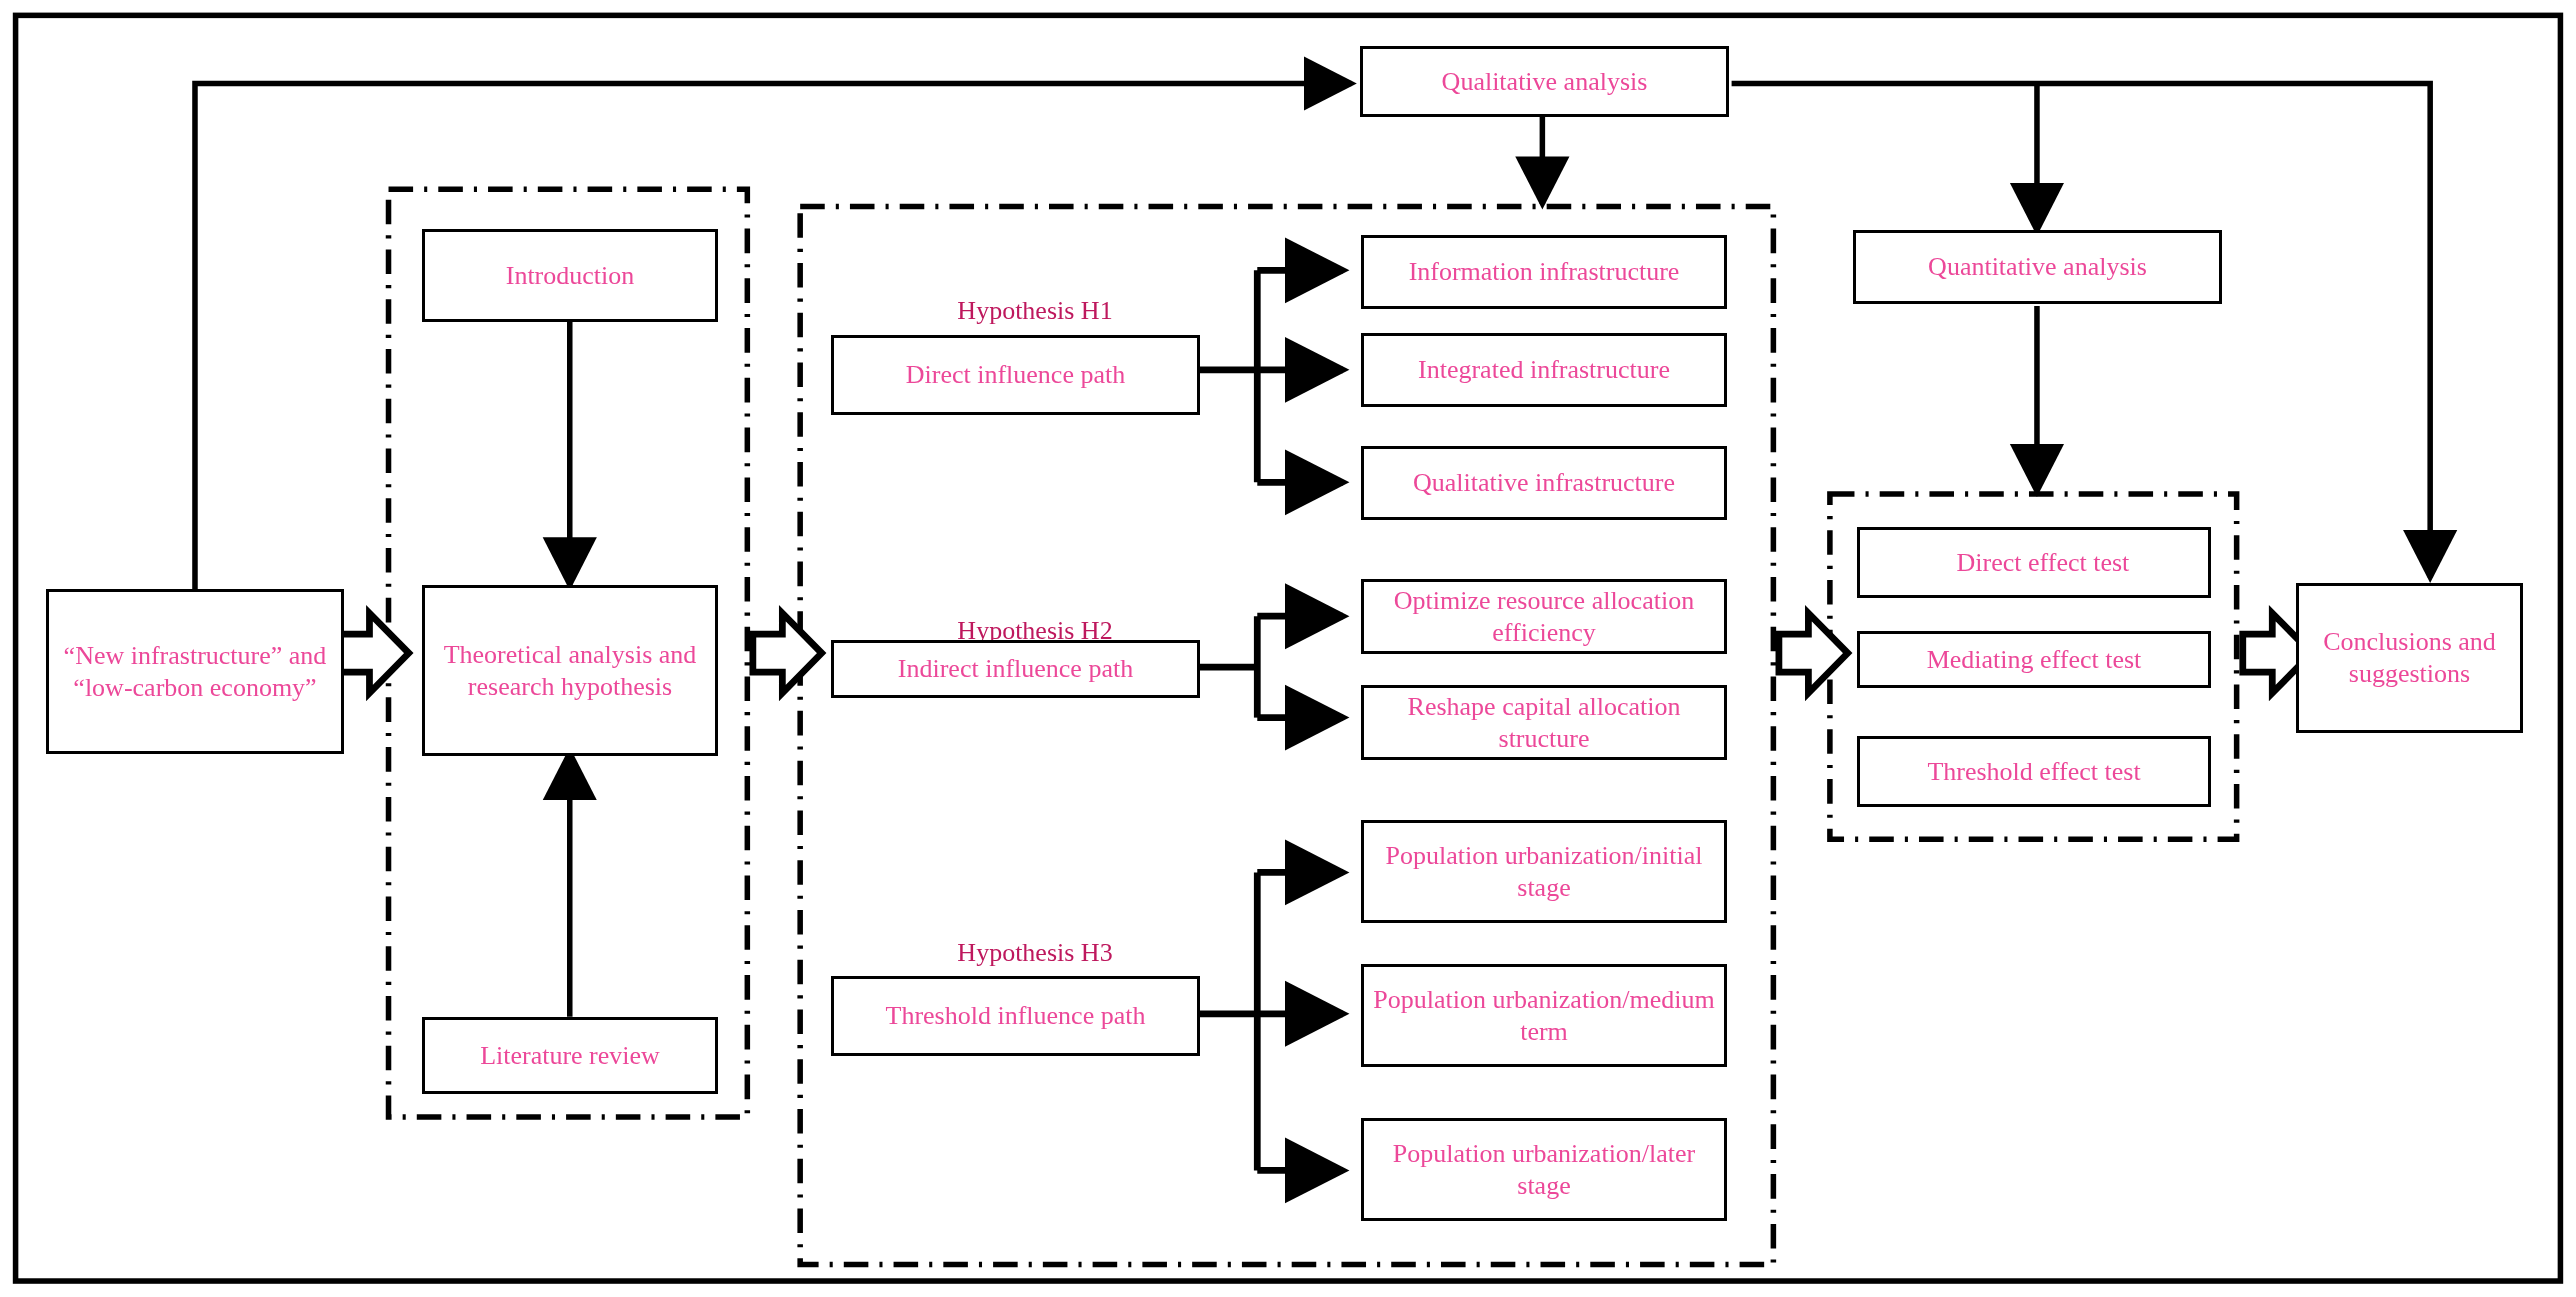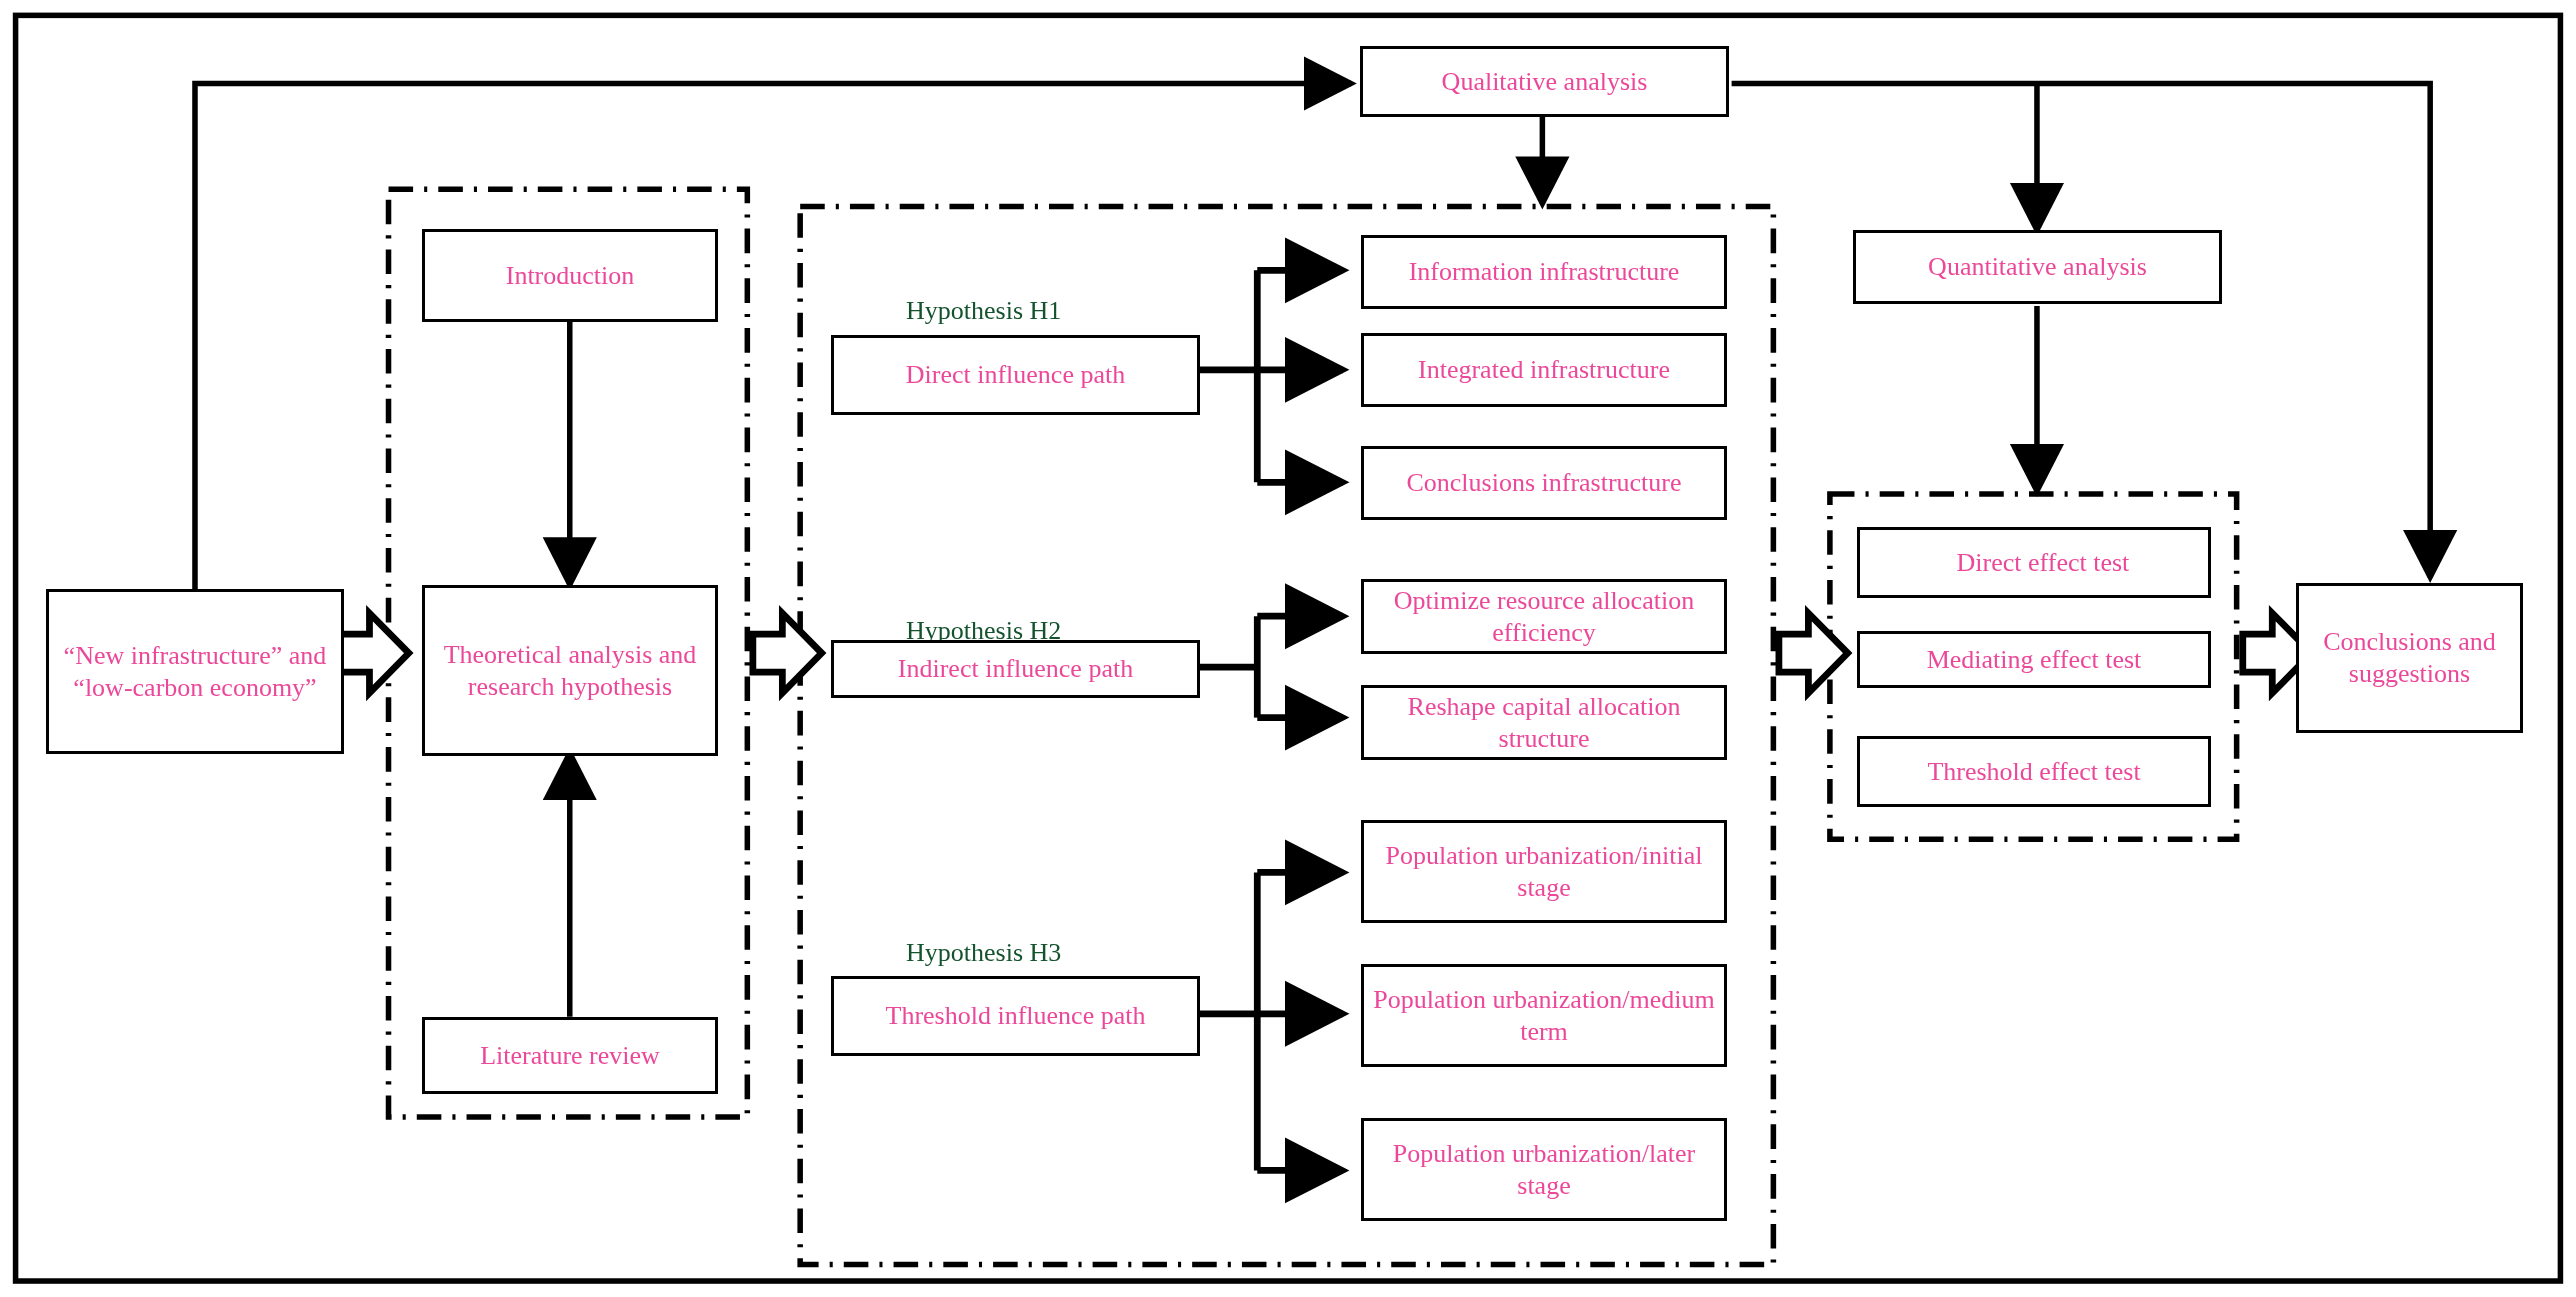--- a/index.html
+++ b/index.html
@@ -17,23 +17,23 @@
     color:#ec4899;
     line-height:1.22;
     font-size:26px;
     padding:2.5px 6.1px;
   }
   .node span{display:block;width:100%;}
   .hyplabel{
     position:absolute;
     font-family:"Liberation Serif", serif;
     font-size:26px;
-    color:#14532d;
+    color:#be185d;
     white-space:nowrap;
-    text-align:left;
+    text-align:center;
   }
 </style>
 </head>
 <body>
 
 <div id="stage">
 
   <svg class="layer" viewBox="0 0 4192 2111">
     <defs>
       <marker id="ah" markerWidth="11" markerHeight="11" refX="8.6" refY="5.5" orient="auto" markerUnits="strokeWidth">
@@ -107,21 +107,21 @@
     <span>Direct influence path</span>
   </div>
 
   <div class="node" style="left:1361px; top:235px; width:366px; height:74px;">
     <span>Information infrastructure</span>
   </div>
   <div class="node" style="left:1361px; top:333px; width:366px; height:74px;">
     <span>Integrated infrastructure</span>
   </div>
   <div class="node" style="left:1361px; top:446px; width:366px; height:74px;">
-    <span>Conclusions infrastructure</span>
+    <span>Qualitative infrastructure</span>
   </div>
 
   <div class="hyplabel" style="left:906px; top:616px; width:258px;">
     <span>Hypothesis H2</span>
   </div>
   <div class="node" style="left:831px; top:640px; width:369px; height:58px;">
     <span>Indirect influence path</span>
   </div>
 
   <div class="node" style="left:1361px; top:579px; width:366px; height:75px;">

